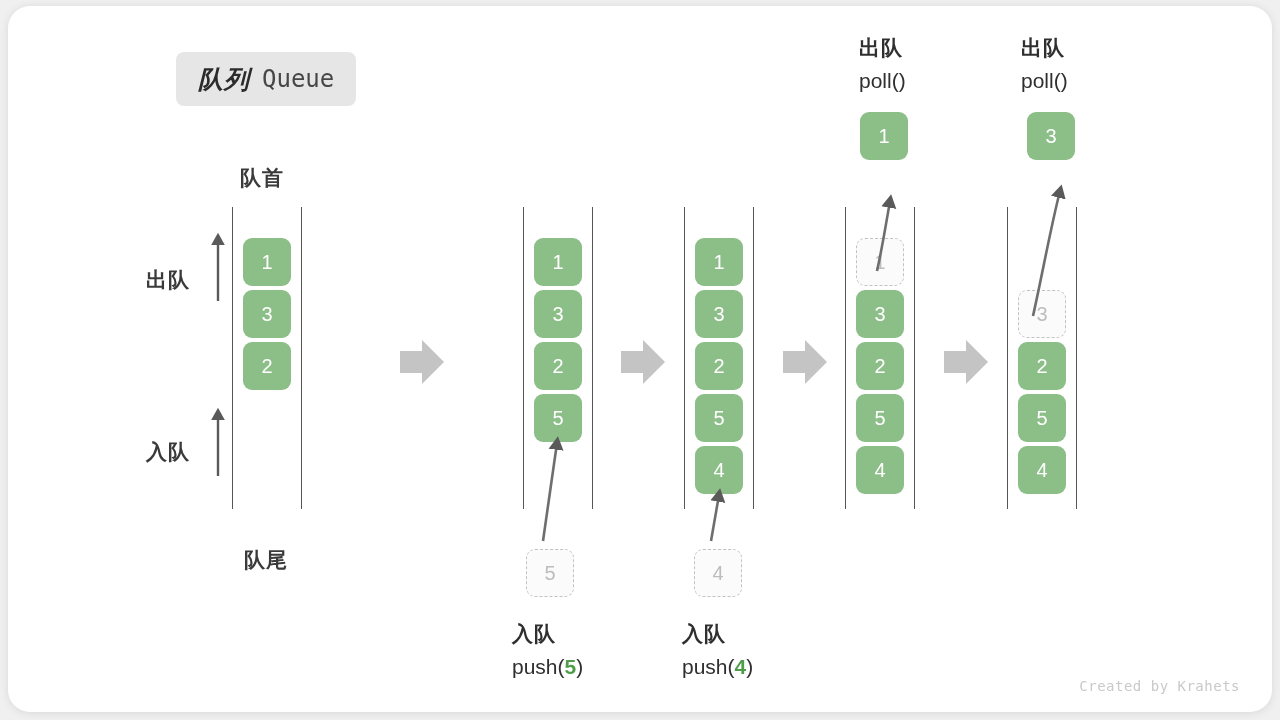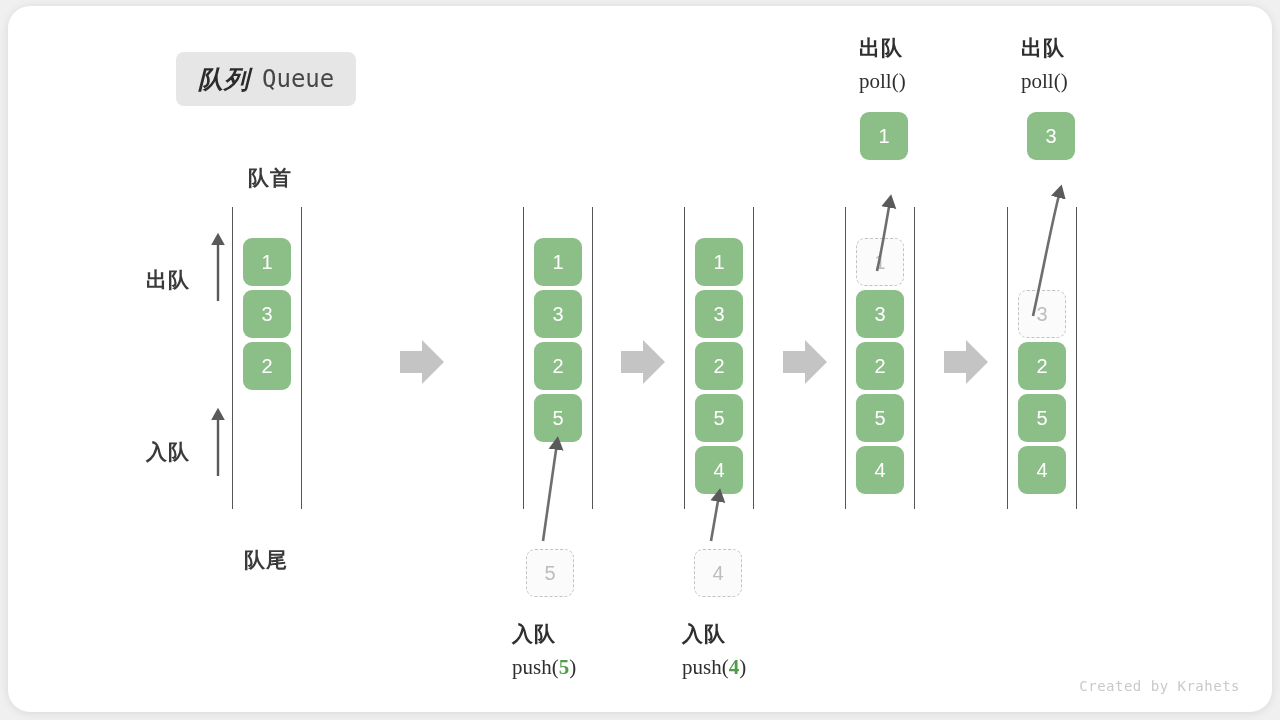--- a/index.html
+++ b/index.html
@@ -69,21 +69,21 @@
   }
   .op-cn {
     font-size: 21px;
     font-weight: bold;
     color: #2f2f2f;
     letter-spacing: 1px;
   }
   .op-code {
     font-size: 21px;
     color: #2f2f2f;
-    font-family: Liberation Serif, serif;
+    font-family: Liberation Sans, sans-serif;
   }
   .op-code .num { color: #4f9d49; font-weight: bold; }
 
   
   .queue {
     position: absolute;
     width: 70px;
   }
   .rail {
     position: absolute;
@@ -158,21 +158,21 @@
 <body>
 
 <div id="stage">
   <div id="card">
 
     <div class="title-badge">
       <span class="title-cn">队列</span>
       <span class="title-en">Queue</span>
     </div>
 
-    <div class="lbl lbl-cn-big" style="left:240px; top:158px;">队首</div>
+    <div class="lbl lbl-cn-big" style="left:232px; top:158px;">队首</div>
     <div class="lbl lbl-cn-big" style="left:236px; top:540px;">队尾</div>
 
     <div class="lbl lbl-cn-big" style="left:138px; top:260px;">出队</div>
     <div class="lbl lbl-cn-big" style="left:138px; top:432px;">入队</div>
 
     <div class="queue" style="left:224px; top:201px; height:302px;">
       <div class="rail rail-l" style="height:302px;"></div>
       <div class="rail rail-r" style="height:302px;"></div>
       <div class="cell filled" style="top:31px;">1</div>
       <div class="cell filled" style="top:83px;">3</div>

